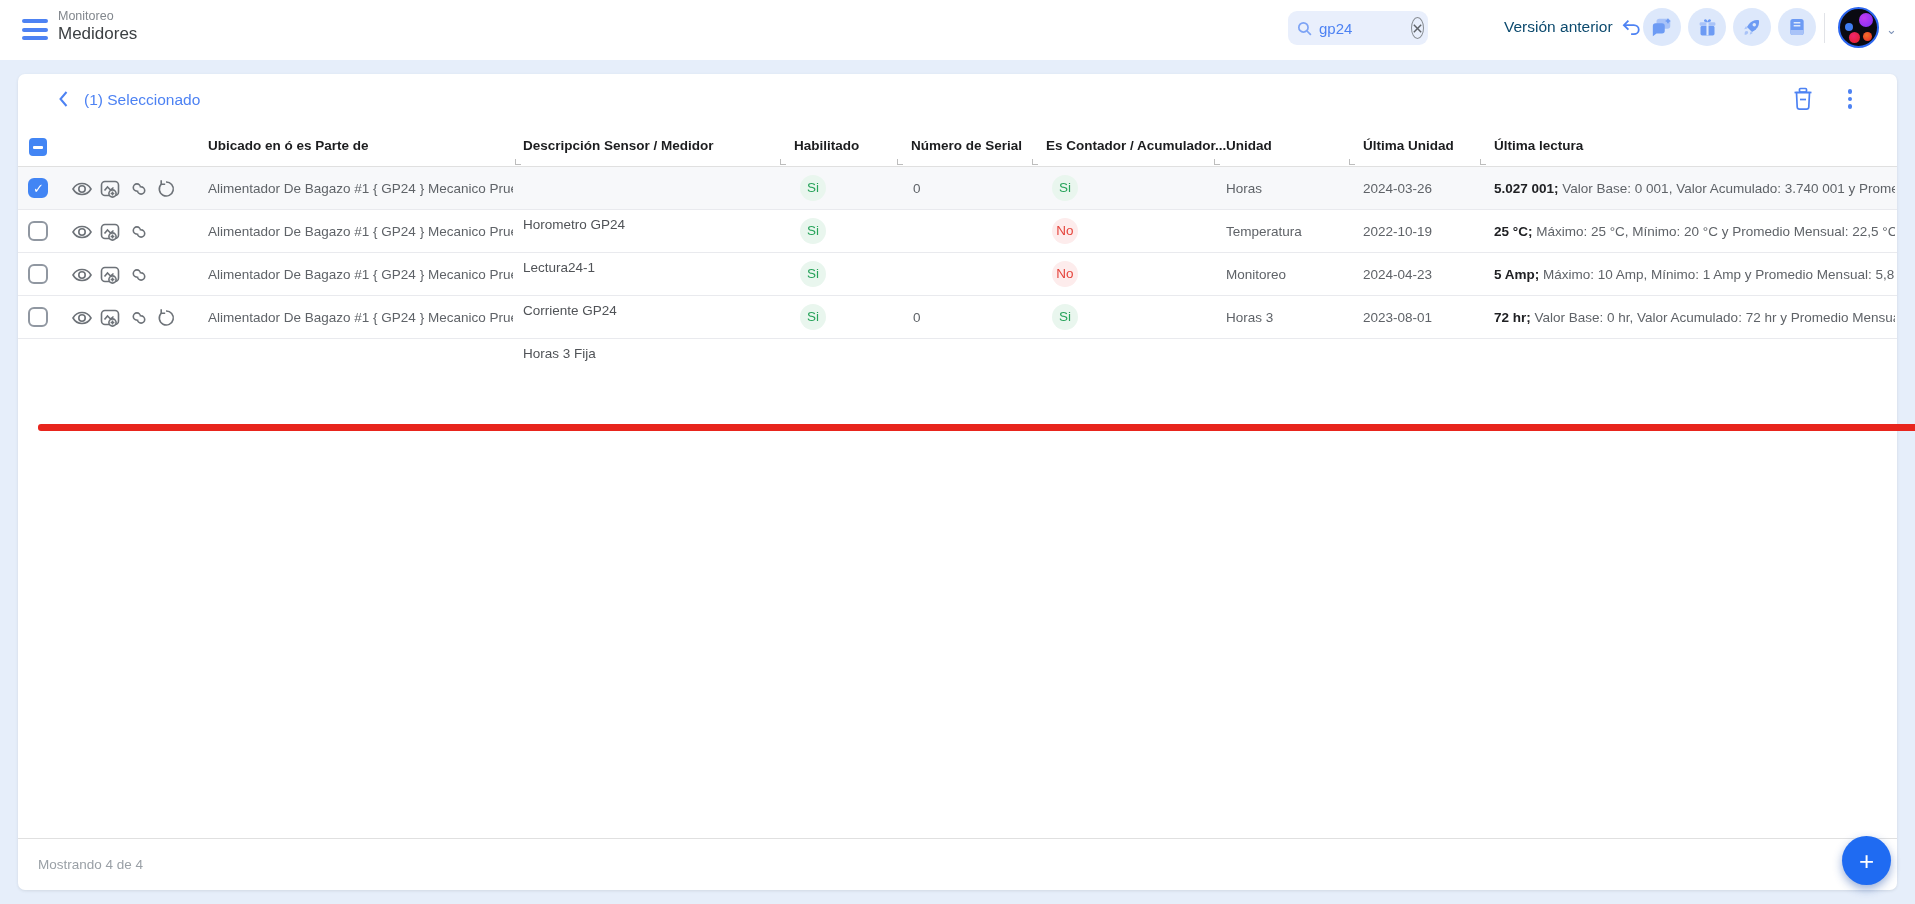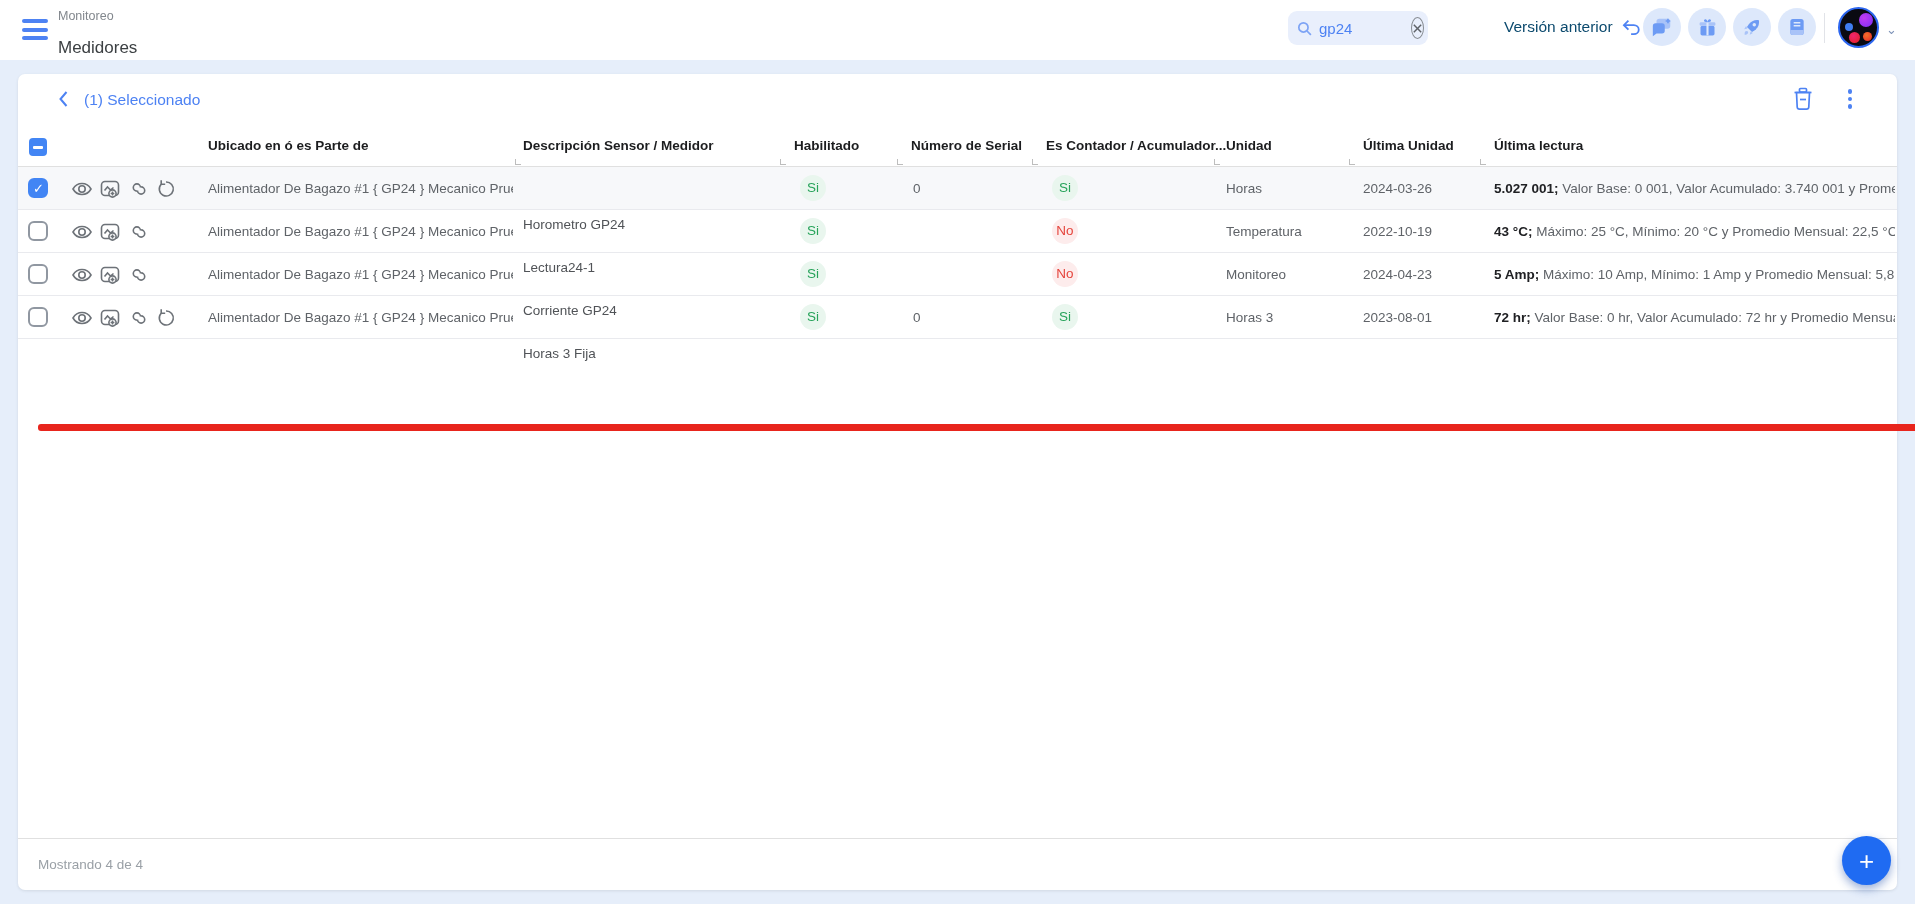--- a/index.html
+++ b/index.html
@@ -4,21 +4,21 @@
 <style>
   * { box-sizing: border-box; margin: 0; padding: 0; }
   html,body { width:1915px; height:904px; overflow:hidden;
     font-family:"Liberation Sans","DejaVu Sans",sans-serif; background:#e6eefa; }
 
   
   .topbar { position:absolute; left:0; top:0; width:1915px; height:60px; background:#fff; }
   .hamburger { position:absolute; left:22px; top:19px; width:26px; height:22px; cursor:pointer; }
   .hamburger span { display:block; width:26px; height:4px; border-radius:2px; background:#4d82f3; margin-bottom:4.5px; }
   .crumb { position:absolute; left:58px; top:9px; font-size:12.5px; color:#82878d; }
-  .title { position:absolute; left:58px; top:38px; font-size:17px; color:#3c4043; }
+  .title { position:absolute; left:58px; top:24px; font-size:17px; color:#3c4043; }
 
   .search { position:absolute; left:1288px; top:11px; width:140px; height:34px;
     background:#e9effc; border-radius:9px; display:flex; align-items:center; padding:0 8px; }
   .search input { border:none; outline:none; background:transparent; width:92px;
     font-size:15px; color:#4d82f3; font-family:inherit; margin-left:6px; }
   .clear-btn { margin-left:auto; width:22px; height:22px; border:1.5px solid #878c92;
     border-radius:50%; display:flex; align-items:center; justify-content:center; cursor:pointer; background:transparent; }
 
   .prev-version { position:absolute; left:1504px; top:18px; display:flex; align-items:center;
     gap:8px; color:#0c4a6e; font-size:15.5px; cursor:pointer; }
@@ -277,21 +277,21 @@
       </svg>
     </span>
 
     <span class="cell c-loc">Alimentador De Bagazo #1 { GP24 } Mecanico Prue...</span>
     <span class="cell c-desc">Lectura24-1</span>
     <span class="badge b-enabled yes">Si</span>
     <span class="cell c-serial"></span>
     <span class="badge b-counter no">No</span>
     <span class="cell c-unit">Temperatura</span>
     <span class="cell c-date">2022-10-19</span>
-    <span class="cell c-read"><b>43 °C;</b><span> Máximo: 25 °C, Mínimo: 20 °C y Promedio Mensual: 22,5 °C</span></span>
+    <span class="cell c-read"><b>25 °C;</b><span> Máximo: 25 °C, Mínimo: 20 °C y Promedio Mensual: 22,5 °C</span></span>
   </div>
       <div class="trow">
     <div class="checkbox"></div>
     <span class="row-icon ri-1">
       <svg width="24" height="24" viewBox="0 0 24 24" fill="none" stroke="#6d7278" stroke-width="1.6">
         <path d="M12 6.5c-4.6 0-7.8 3.4-9 5.5 1.2 2.1 4.4 5.5 9 5.5s7.8-3.4 9-5.5c-1.2-2.1-4.4-5.5-9-5.5z"></path>
         <circle cx="12" cy="12" r="3.2"></circle>
       </svg>
     </span>
     <span class="row-icon ri-2">

